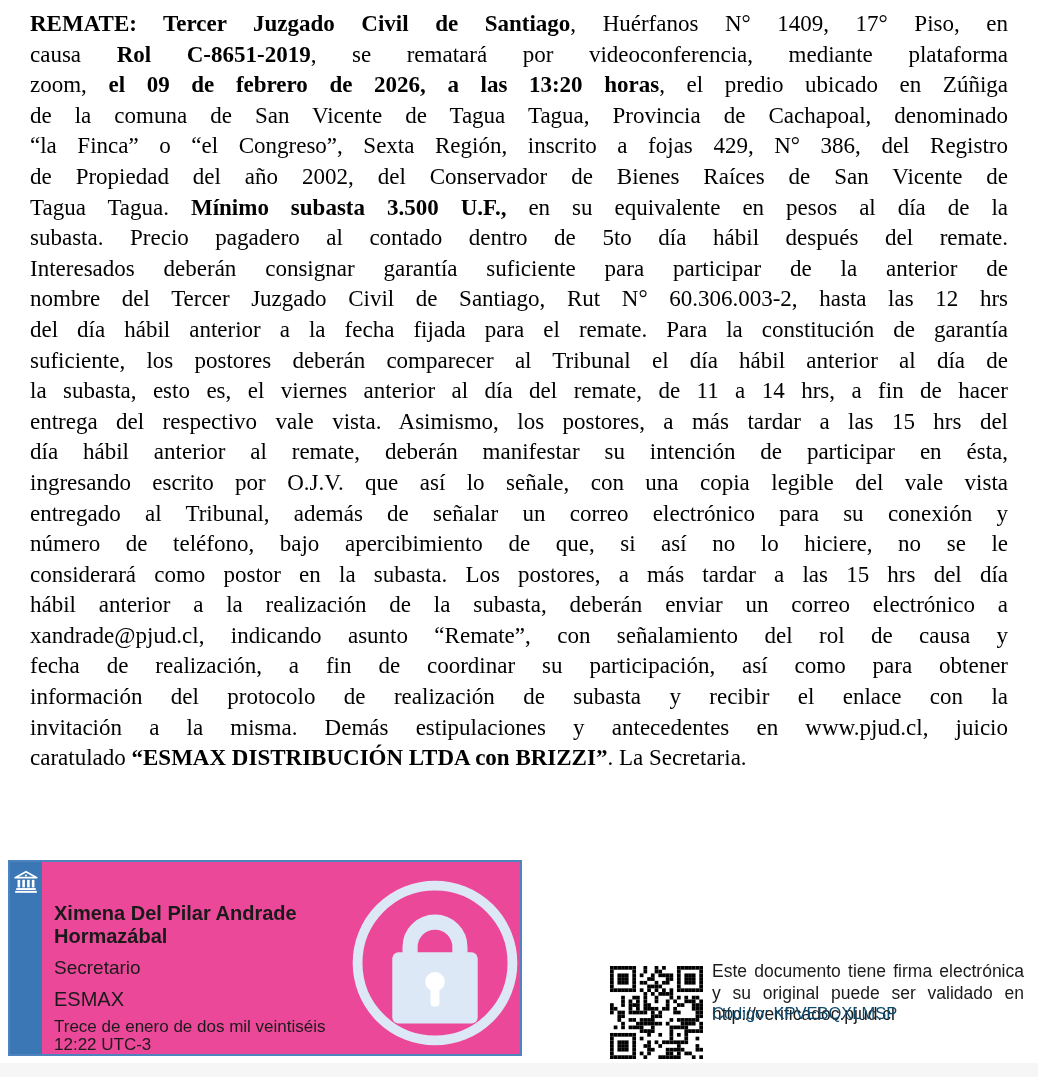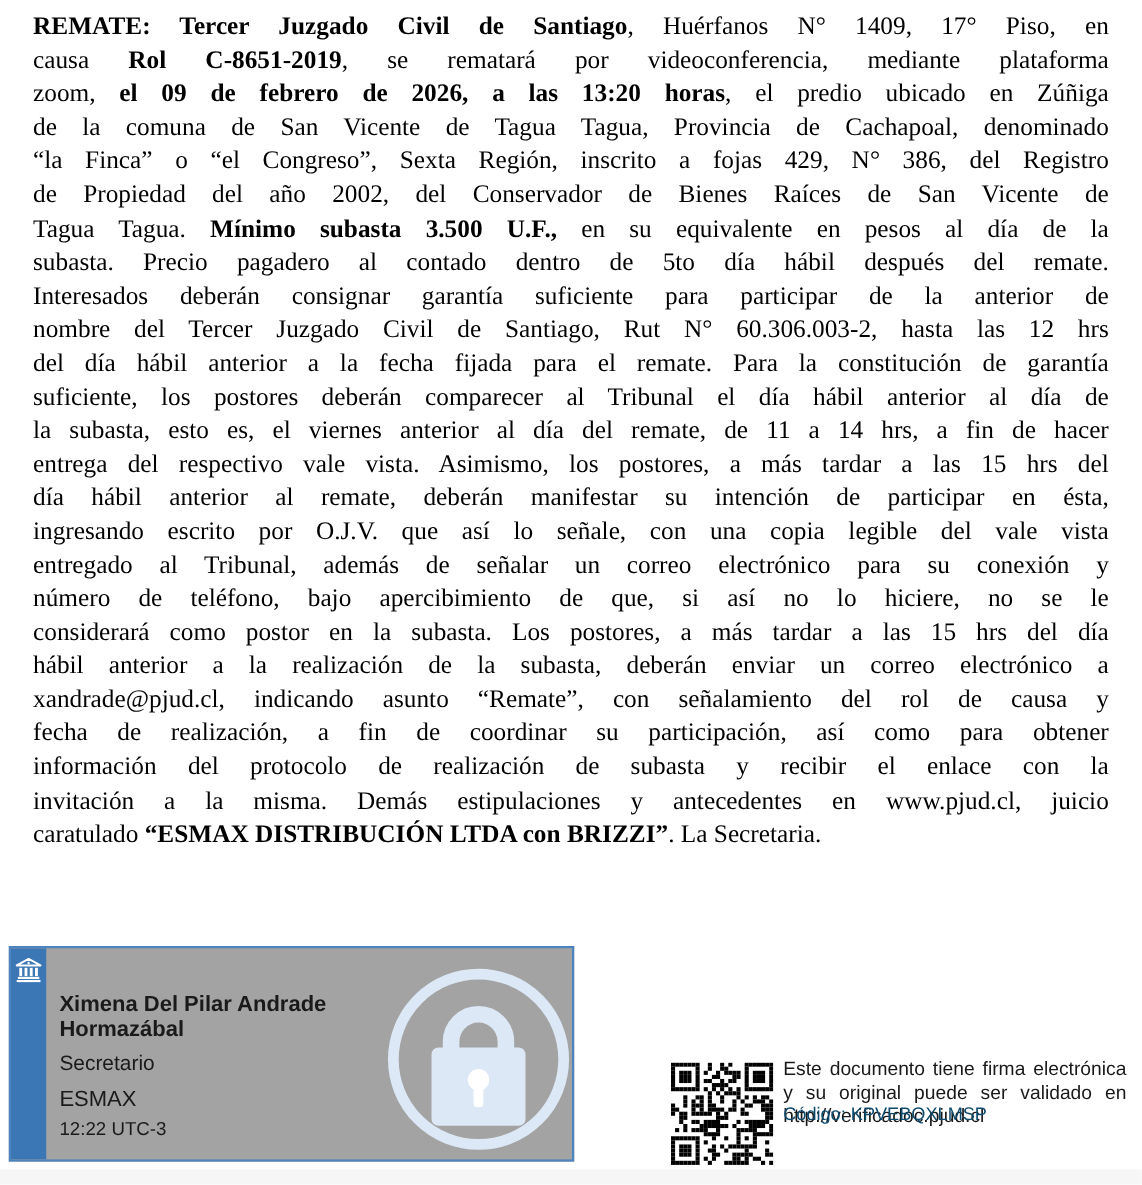--- a/index.html
+++ b/index.html
@@ -19,21 +19,21 @@
     font-size:23px;line-height:30.6px;
     font-family:"Liberation Serif","DejaVu Serif",serif;
   }
   .nline{text-align:justify;text-align-last:justify;white-space:normal;}
   .nline.nlast{text-align-last:left;}
   .nline .b{font-weight:bold;}
 
   
   .sigbox{
     position:absolute;left:8px;top:860px;width:514px;height:196px;
-    background:#a3a3a3;border:2px solid var(--boxborder);
+    background:#ec4899;border:2px solid var(--boxborder);
     overflow:hidden;
   }
   .sigbar{
     position:absolute;left:0;top:0;width:32px;height:100%;
     background:var(--accent);
   }
   .bankicon{position:absolute;left:3px;top:7px;width:26px;height:26px;}
   .lockwm{position:absolute;left:336px;top:12px;width:178px;height:178px;}
   .sigtext{
     position:absolute;left:44px;top:40px;width:300px;
@@ -111,20 +111,21 @@
       <rect x="13" y="10" width="2.4" height="7" fill="#ffffff"></rect>
       <rect x="17.4" y="10" width="2.4" height="7" fill="#ffffff"></rect>
       <rect x="3" y="17.6" width="18" height="1.8" fill="#ffffff"></rect>
       <rect x="2" y="20.2" width="20" height="1.8" fill="#ffffff"></rect>
     </svg>
   </div>
   <div class="sigtext">
     <div class="signame">Ximena Del Pilar Andrade Hormazábal</div>
     <div class="sigrole">Secretario</div>
     <div class="sigorg">ESMAX</div>
+    <div class="sigdate">Trece de enero de dos mil veintiséis</div>
     <div class="sigtime">12:22 UTC-3</div>
   </div>
 </div>
 
 <div class="qrwrap">
   <svg viewBox="0 0 93 93" width="93" height="93" aria-hidden="true">
       <rect x="0.00" y="0.00" width="3.72" height="3.72" fill="#000"></rect>
       <rect x="3.72" y="0.00" width="3.72" height="3.72" fill="#000"></rect>
       <rect x="7.44" y="0.00" width="3.72" height="3.72" fill="#000"></rect>
       <rect x="11.16" y="0.00" width="3.72" height="3.72" fill="#000"></rect>

